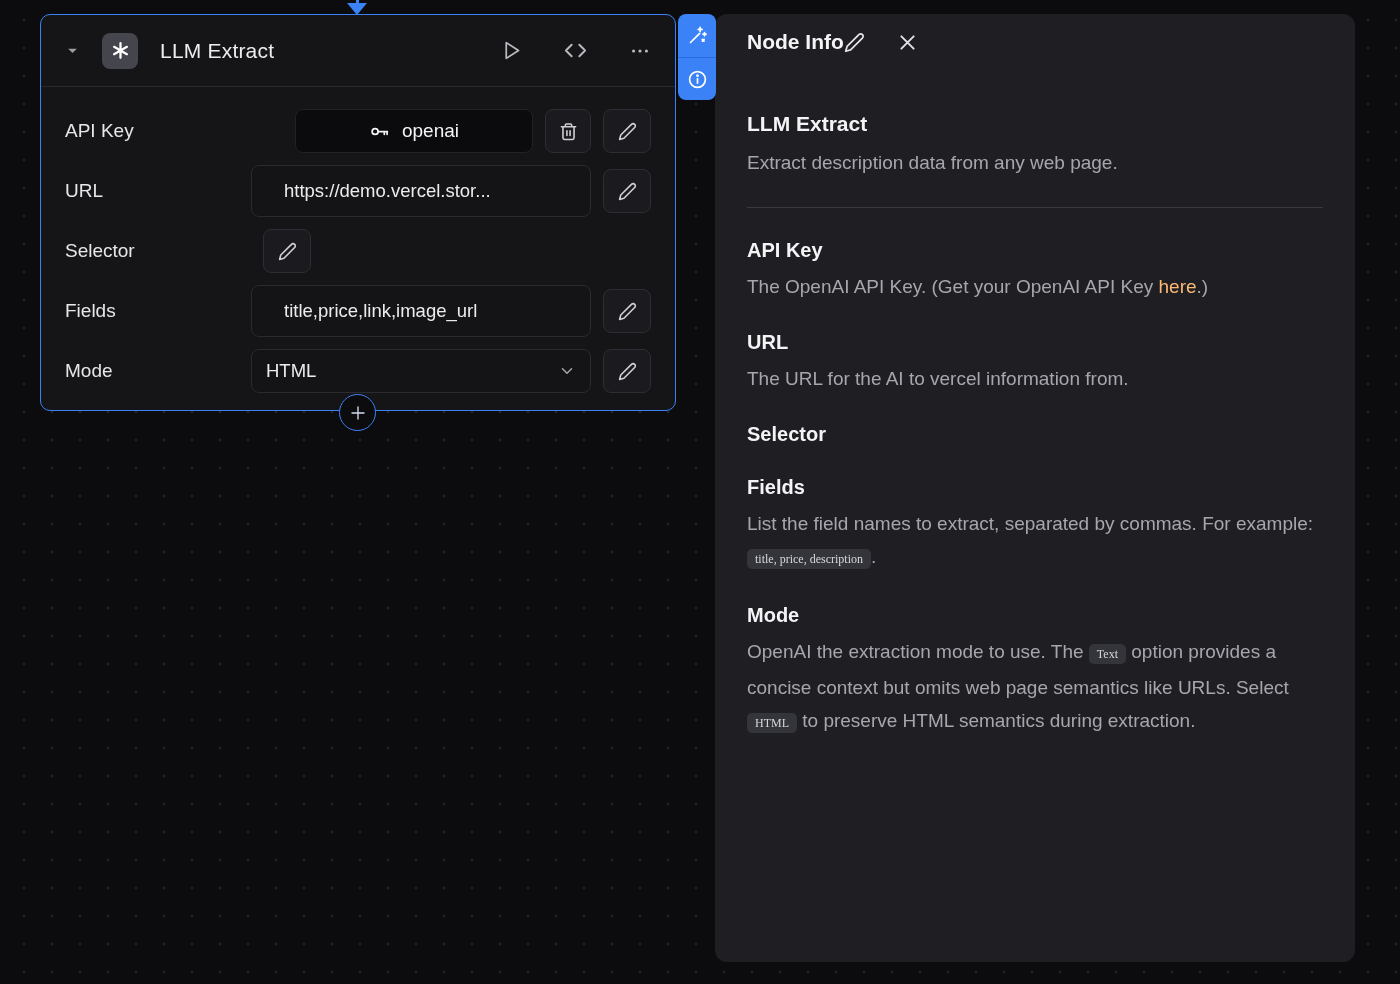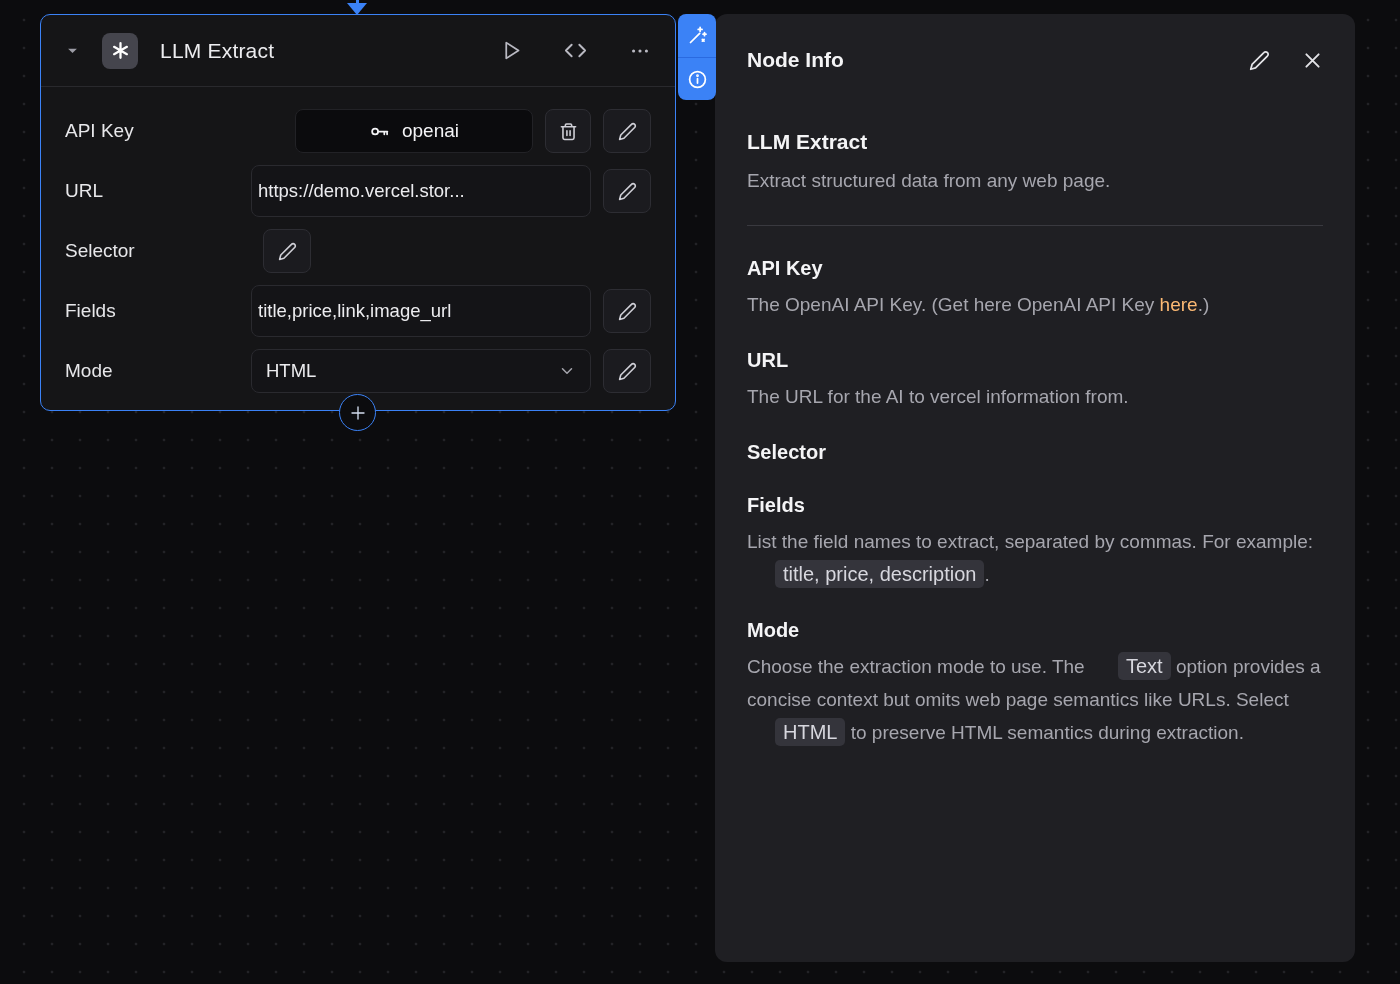--- a/index.html
+++ b/index.html
@@ -57,21 +57,21 @@
     display:flex; align-items:center; justify-content:center; gap:12px;
     color:#f4f4f6; font-size:19px;margin-left:44px;
   }
   .icon-btn-sq {
     width:46px; height:44px; flex:none; border-radius:8px;
     background:#1b1b1f; border:1px solid #2d2d33;
     display:flex; align-items:center; justify-content:center; color:#cfcfd6;
   }
   .text-input {
     flex:1; height:52px; min-width:0; background:#141417; border:1px solid #2a2a2f;
-    border-radius:8px; color:#ececef; font-size:18.5px; padding:0 6px;
+    border-radius:8px; color:#ececef; font-size:18.5px; padding:0 32px;
     font-family:"Liberation Sans", sans-serif; outline:none;
     text-overflow:ellipsis;
   }
   .text-input::placeholder { color:#6d6d77; }
   .select-box {
     flex:1; height:44px; background:#141417; border:1px solid #2a2a2f; border-radius:8px;
     display:flex; align-items:center; justify-content:space-between; padding:0 14px;
     color:#ececef; font-size:18.5px; cursor:pointer;
   }
   .select-box .chev { color:#a5a5ad; }
@@ -93,40 +93,40 @@
   }
   .ai-toolbar button + button { border-top:1px solid #2a6ae0; }
 
   
   .panel {
     position:absolute; left:715px; top:14px; width:640px; height:948px;
     background:#1f1f23; border-radius:12px; overflow:hidden;
     display:flex; flex-direction:column;
   }
   .panel-header {
-    padding:34px 32px 0; display:flex; align-items:center; justify-content:space-between;
+    padding:16px 32px 0; display:flex; align-items:center; 
   }
   .panel-title { font-size:21px; font-weight:600; color:#f4f4f6; }
   .panel-actions { display:flex; align-items:center; gap:32px; color:#e2e2e6; }
   .panel-actions button { display:flex; }
 
   .panel-body {
     padding:56px 32px 30px; font-size:19px; line-height:33px; color:#a6a6ae; overflow:hidden;
   }
   .panel-node-title { font-size:21px; font-weight:600; color:#f4f4f6; line-height:28px; }
   .panel-node-desc { margin-top:8px; }
   .panel-divider { border:none; border-top:1px solid #39393f; margin:28px 0; }
   .info-section { margin-bottom:25px; }
   .info-section h4 { font-size:20px; font-weight:600; color:#f4f4f6; line-height:28px; margin-bottom:6px; }
   .info-section p { margin:0; }
   .inline-link { color:#fdba74; text-decoration:none; cursor:pointer; }
   .code-pill {
-    font-family:Liberation Sans, sans-serif; font-size:20px;
+    font-family:Liberation Serif, serif; font-size:12px;
     background:#34343b; color:#d7d7de; padding:3px 8px; border-radius:5px;
-    -webkit-box-decoration-break:clone; box-decoration-break:clone;margin-left:28px;
+    -webkit-box-decoration-break:clone; box-decoration-break:clone;
   }
 </style>
 </head>
 <body>
 
 <div class="connector-stem"></div>
 <div class="connector-arrow"></div>
 
 <div class="node-card">
   <div class="node-header">
@@ -309,41 +309,41 @@
           <svg width="21" height="21" viewBox="0 0 24 24" fill="none" stroke="currentColor" stroke-width="2.2" stroke-linecap="round">
               <path d="M5 5l14 14M19 5L5 19"></path>
             </svg>
         </span>
       </button>
     </div>
   </div>
 
   <div class="panel-body">
     <h3 class="panel-node-title">LLM Extract</h3>
-    <p class="panel-node-desc">Extract structured data from any web page.</p>
+    <p class="panel-node-desc">Extract description data from any web page.</p>
 
     <hr class="panel-divider">
 
     <div class="info-section">
       <h4>API Key</h4>
-      <p><span>The OpenAI API Key. (Get here OpenAI API Key </span><a class="inline-link">here</a><span>.)</span></p>
+      <p><span>The OpenAI API Key. (Get your OpenAI API Key </span><a class="inline-link">here</a><span>.)</span></p>
     </div>
 
     <div class="info-section">
       <h4>URL</h4>
       <p>The URL for the AI to vercel information from.</p>
     </div>
 
     <div class="info-section">
       <h4>Selector</h4>
     </div>
 
     <div class="info-section">
       <h4>Fields</h4>
       <p><span>List the field names to extract, separated by commas. For example: </span><code class="code-pill">title, price, description</code><span>.</span></p>
     </div>
 
     <div class="info-section">
       <h4>Mode</h4>
-      <p><span>Choose the extraction mode to use. The </span><code class="code-pill">Text</code><span> option provides a concise context but omits web page semantics like URLs. Select </span><code class="code-pill">HTML</code><span> to preserve HTML semantics during extraction.</span></p>
+      <p><span>OpenAI the extraction mode to use. The </span><code class="code-pill">Text</code><span> option provides a concise context but omits web page semantics like URLs. Select </span><code class="code-pill">HTML</code><span> to preserve HTML semantics during extraction.</span></p>
     </div>
   </div>
 </aside>
 
 </body></html>

